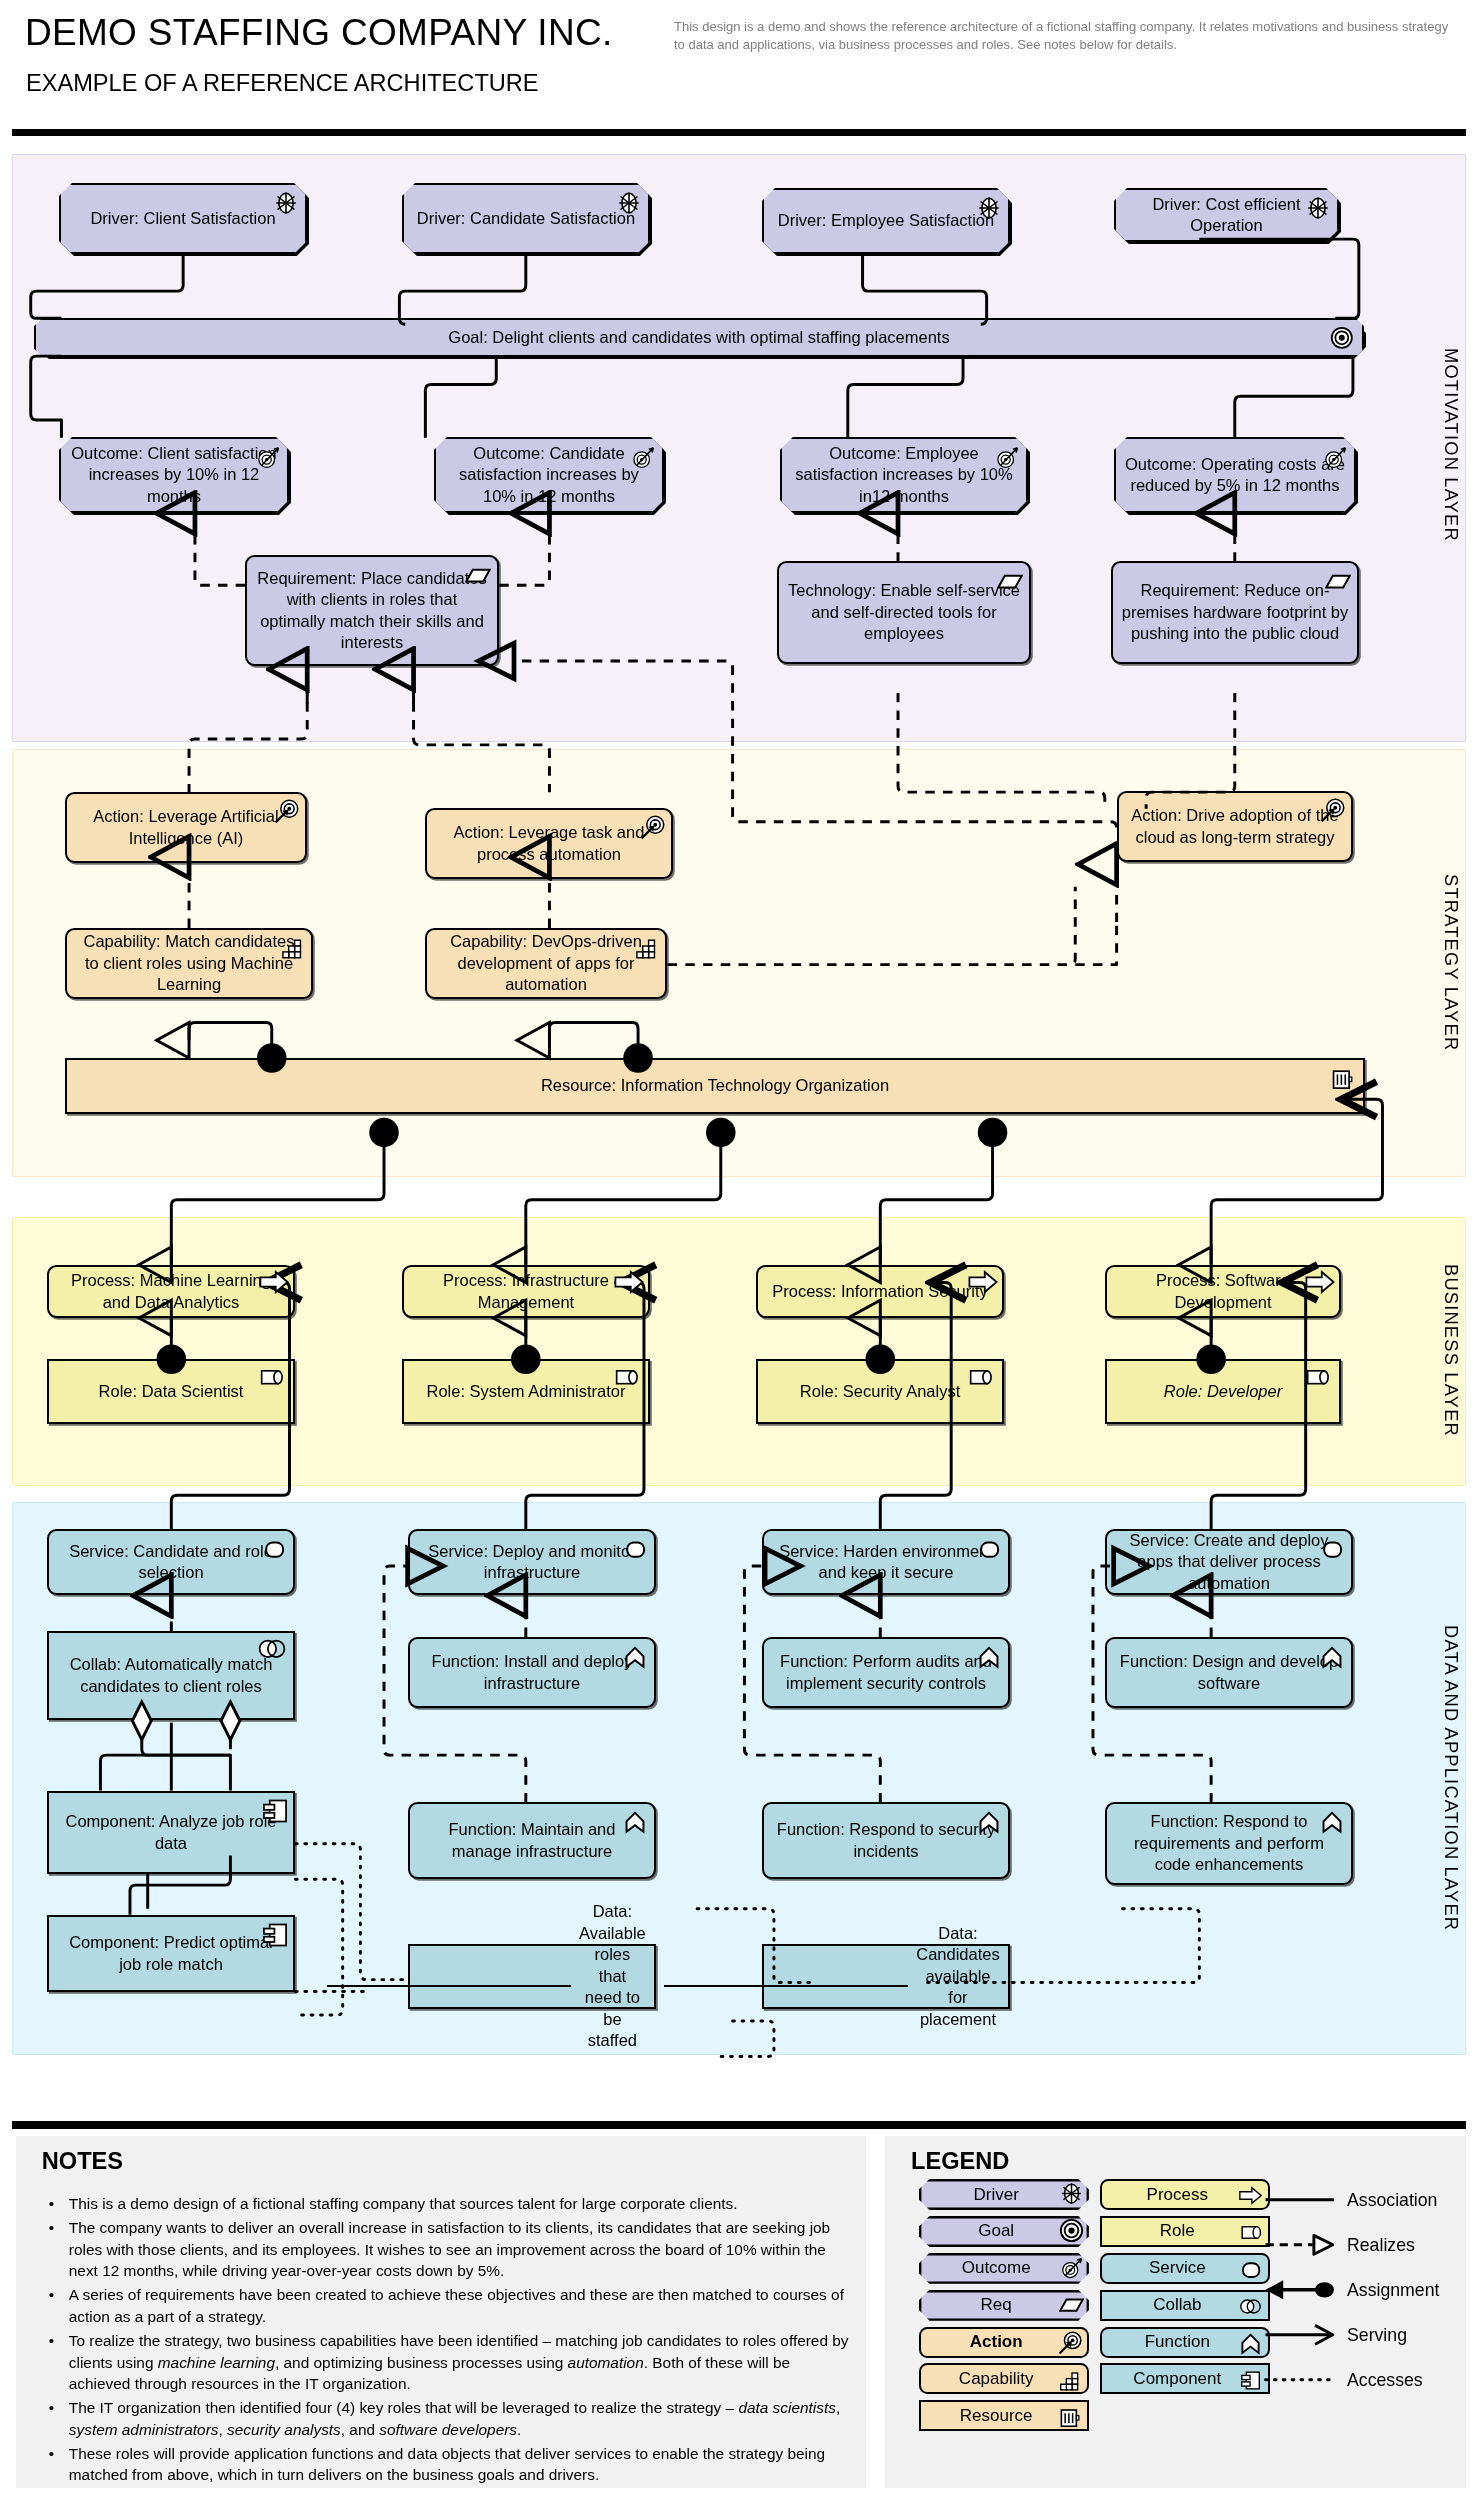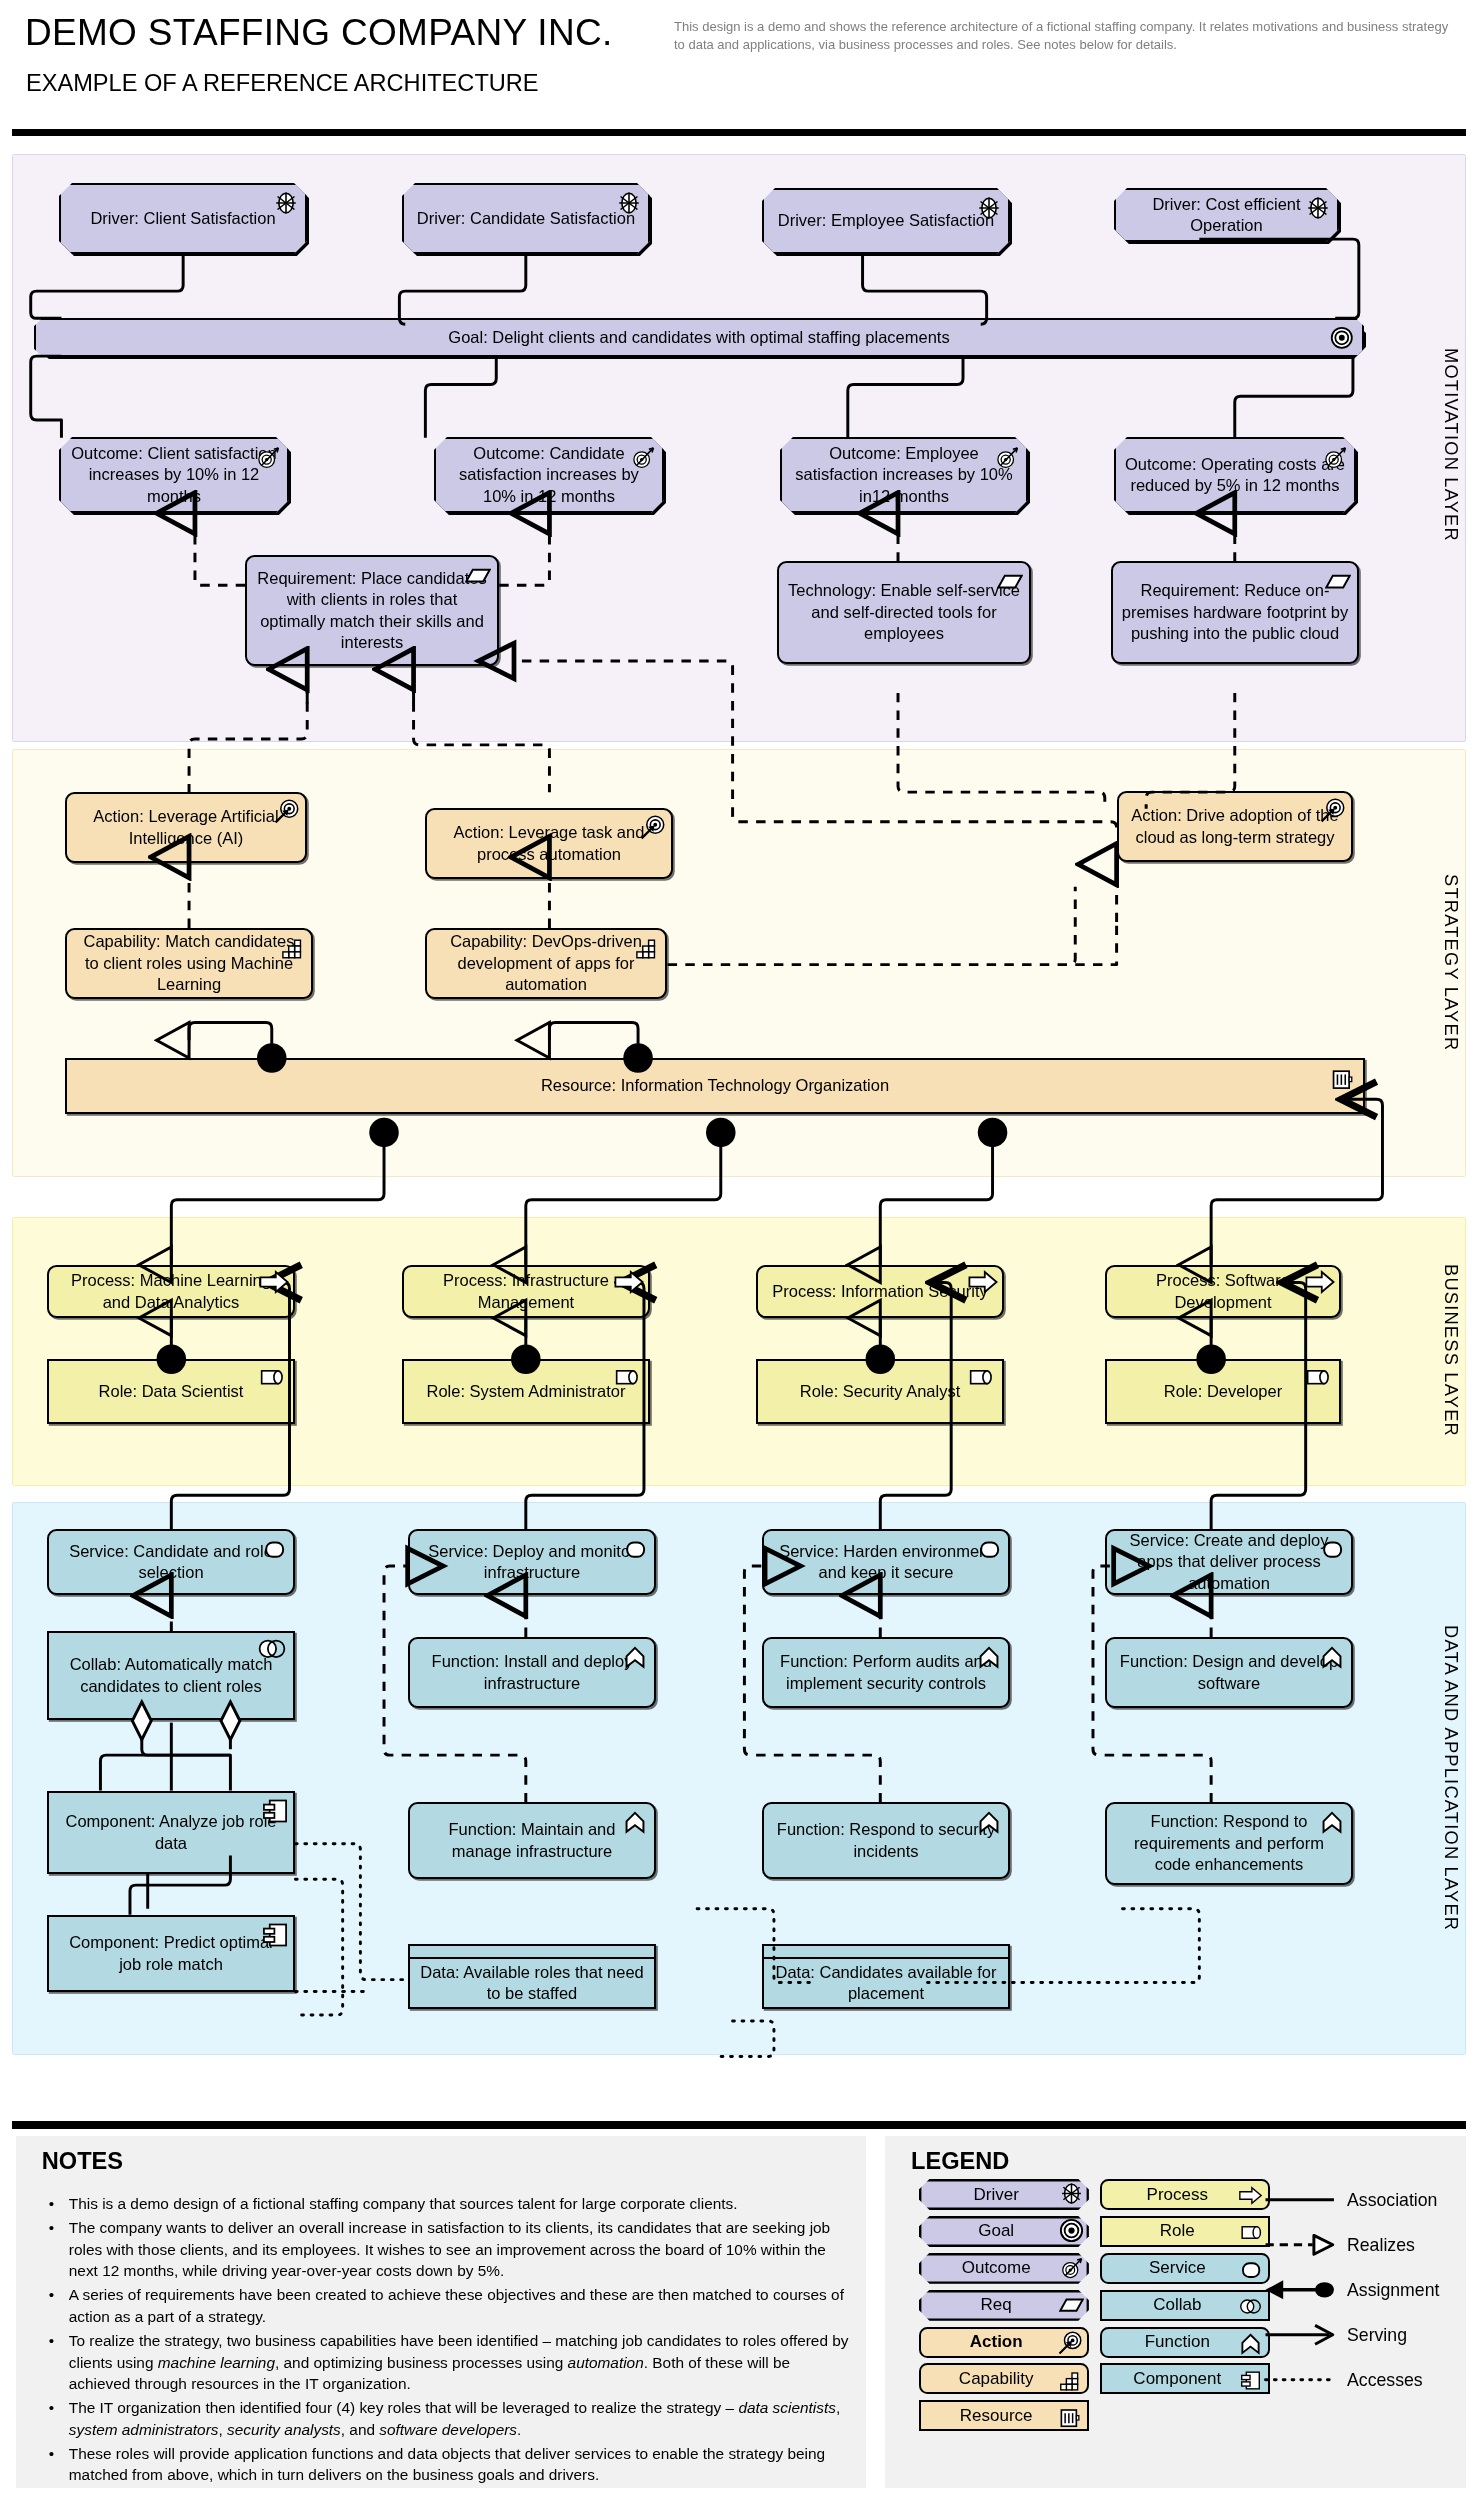--- a/index.html
+++ b/index.html
@@ -77,21 +77,21 @@
     background:#000;
     clip-path: polygon(13px 0, calc(100% - 13px) 0, 100% 13px, 100% calc(100% - 13px),
                        calc(100% - 13px) 100%, 13px 100%, 0 calc(100% - 13px), 0 13px);
   }
 
   
   .icon { position:absolute; right:5.9px; top:4.7px; width:26px; height:26px; z-index:3; }
   .icon svg { display:block; width:100%; height:100%; }
 
   
-  .dataobj { flex-direction:column; justify-content:flex-end; padding:0; }
+  .dataobj { flex-direction:row; justify-content:flex-end; padding:0; }
   .dataobj .hdr { width:100%; height:20px; border-bottom:2.4px solid #000; flex:0 0 auto; }
   .dataobj .body { flex:1 1 auto; display:flex; align-items:center; justify-content:center;
                    text-align:center; padding:2.4px 5.9px; width:100%; }
 
   
   #wires { position:absolute; left:0; top:0; width:1477px; height:2500px; pointer-events:none; z-index:2; }
   #wires path, #wires line { fill:none; stroke:#000; }
 
   
   #foot-rule { position:absolute; left:11.8px; top:2121px; width:1454px; height:8.3px; background:#000; }
@@ -580,21 +580,21 @@
 </div>
 
 <div class="node biz r-round" style="left:1105px;top:1265px;width:236px;height:53px;">
   <span class="lbl">Process: Software Development</span>
   <span class="icon" style="right:3.5px;top:2.4px;width:32px;height:26px;">
     <svg viewBox="0 0 54 44">
         <polygon points="4,14 30,14 30,5 50,22 30,39 30,30 4,30" fill="#fff" stroke="#000" stroke-width="3"></polygon>
       </svg>
   </span>
 </div>
-<div class="node biz r-sq" style="left:1105px;top:1359px;width:236px;height:65px;">
+<div class="node biz r-sq" style="left:1105px;top:1359px;width:236px;height:65px;font-style:italic;">
   <span class="lbl">Role: Developer</span>
   <span class="icon" style="right:8.3px;top:4.7px;width:28px;height:22.5px;">
     <svg viewBox="0 0 48 38">
         <rect x="8" y="8" width="28" height="22" fill="#fff" stroke="#000" stroke-width="2.8"></rect>
     <ellipse cx="36" cy="19" rx="7" ry="11" fill="#fff" stroke="#000" stroke-width="2.8"></ellipse>
       </svg>
   </span>
 </div>
 
 <div class="node app r-round" style="left:47px;top:1529px;width:248px;height:66px;">

